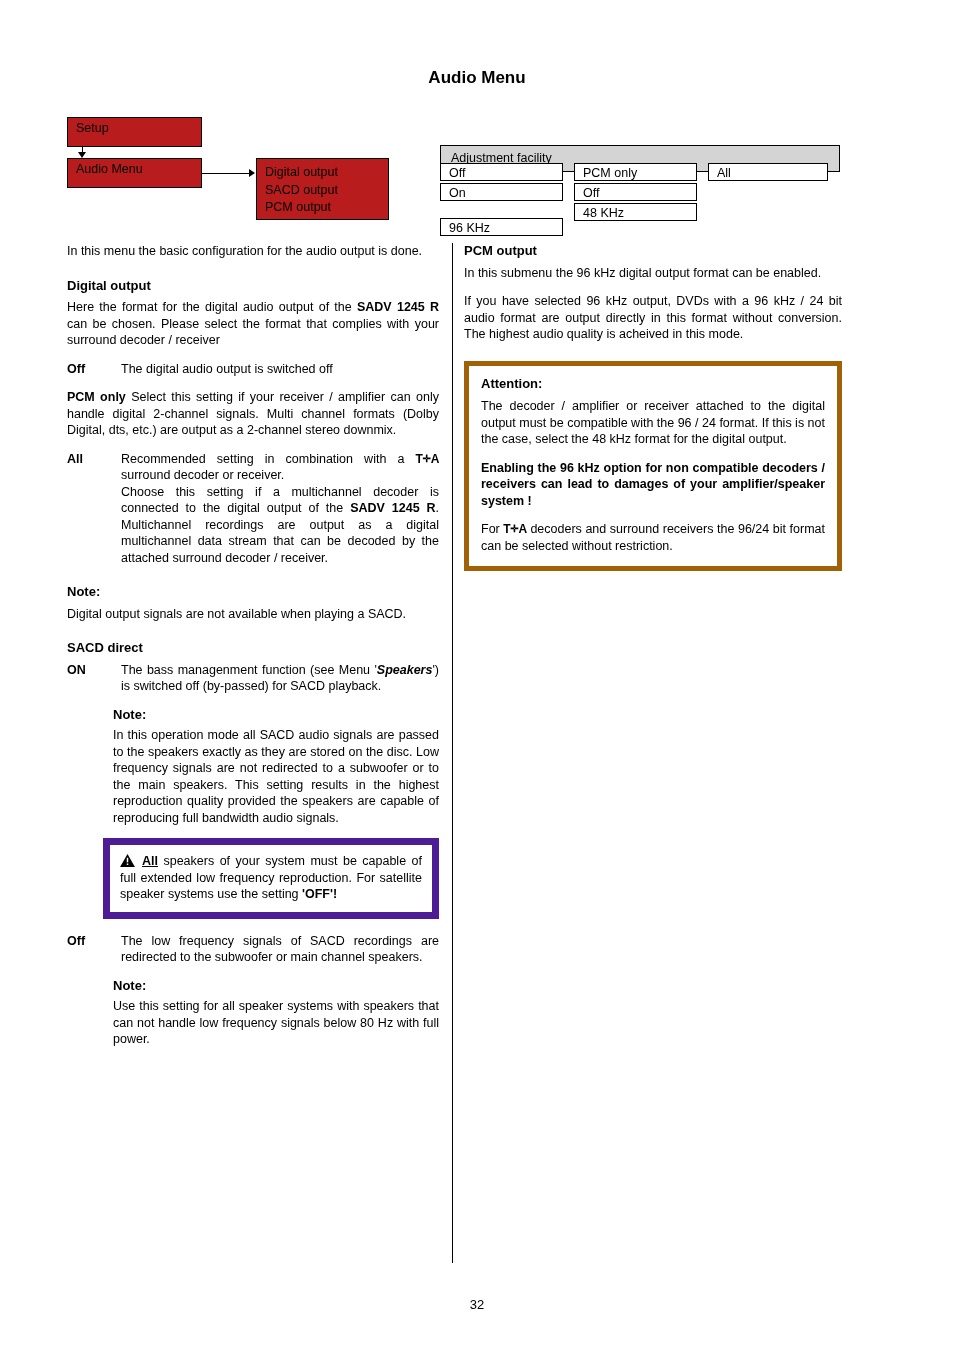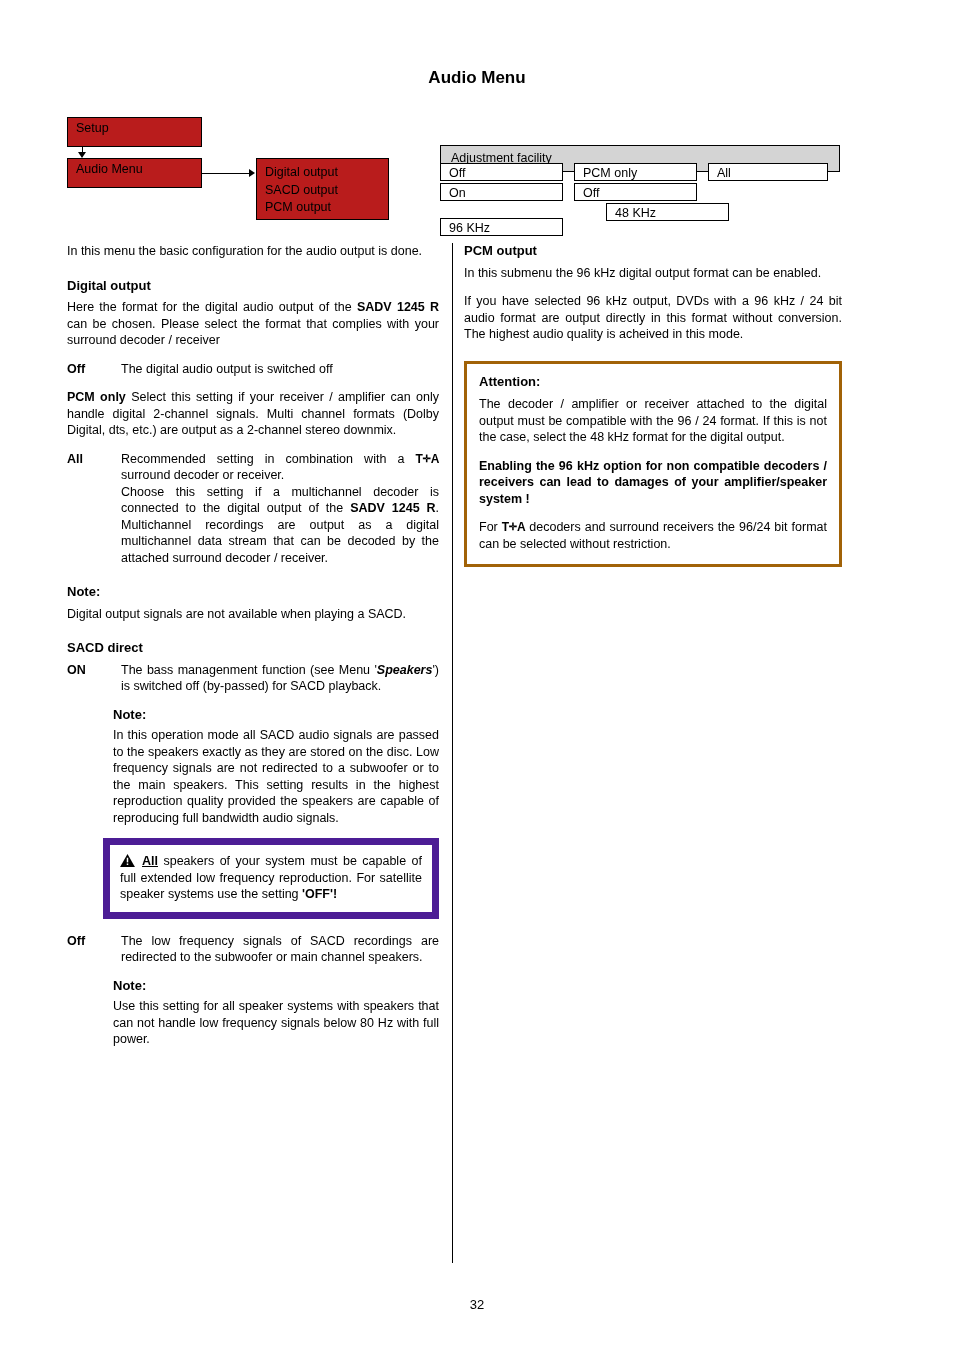--- a/index.html
+++ b/index.html
@@ -58,21 +58,21 @@
     box-sizing: border-box;
     padding: 2px 8px;
     height: 18px;
     line-height: 14px;
   }
   #opt-off    { left: 440px; top: 163px; width: 123px; }
   #opt-on     { left: 440px; top: 183px; width: 123px; }
   #opt-96     { left: 440px; top: 218px; width: 123px; }
   #opt-pcmonly{ left: 574px; top: 163px; width: 123px; }
   #opt-off2   { left: 574px; top: 183px; width: 123px; }
-  #opt-48     { left: 574px; top: 203px; width: 123px; margin-left: 32px; }
+  #opt-48     { left: 574px; top: 203px; width: 123px; }
   #opt-all    { left: 708px; top: 163px; width: 120px; }
 
   
   .vline {
     position: absolute;
     background: #000;
     width: 1px;
   }
   .hline {
     position: absolute;
@@ -170,21 +170,21 @@
   .ta .plus {
     font-size: 10px;
     vertical-align: 1px;
   }
   .note-head {
     font-weight: bold;
     font-size: 13px;
     margin: 0 0 4px 0;
   }
   .attention-box {
-    border: 3px solid #a16207;
+    border: 5px solid #a16207;
     padding: 10px 12px 12px 12px;
     margin-top: 18px;
     box-sizing: border-box;
   }
   .attention-box h3 { margin-bottom: 6px; }
   .attention-box p:last-child { margin-bottom: 0; }
   .warn-box {
     border: 7px solid #4c1d95;
     margin: 4px 0 14px 36px;
     padding: 8px 10px 9px 10px;

